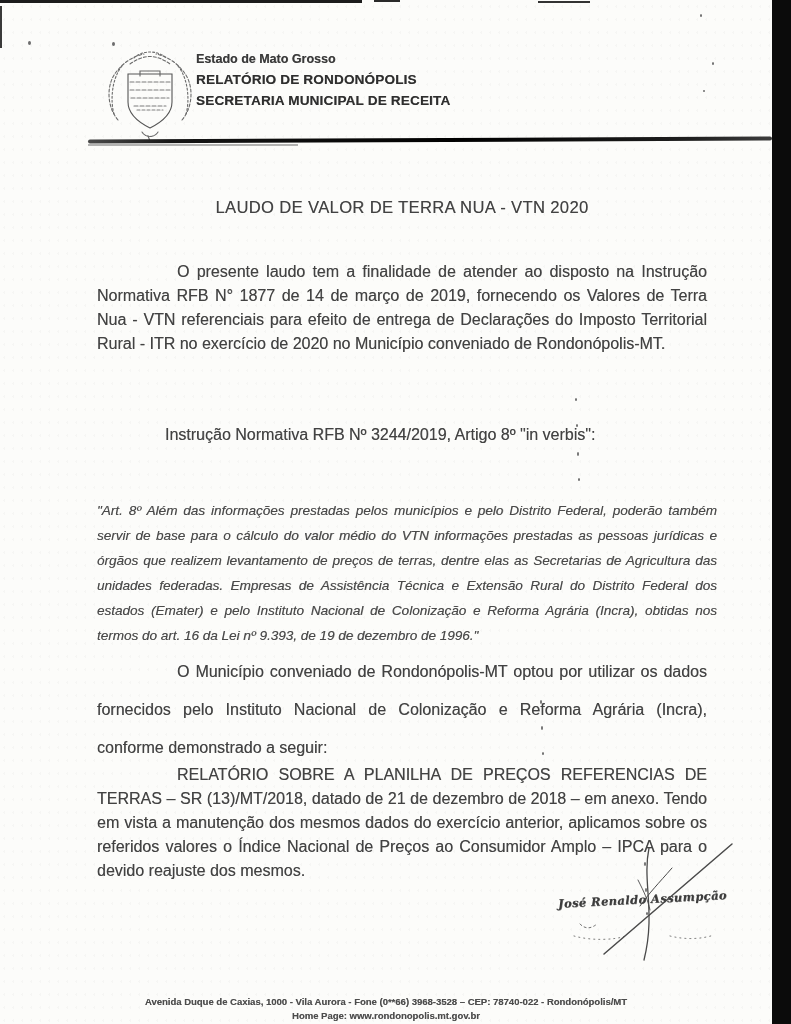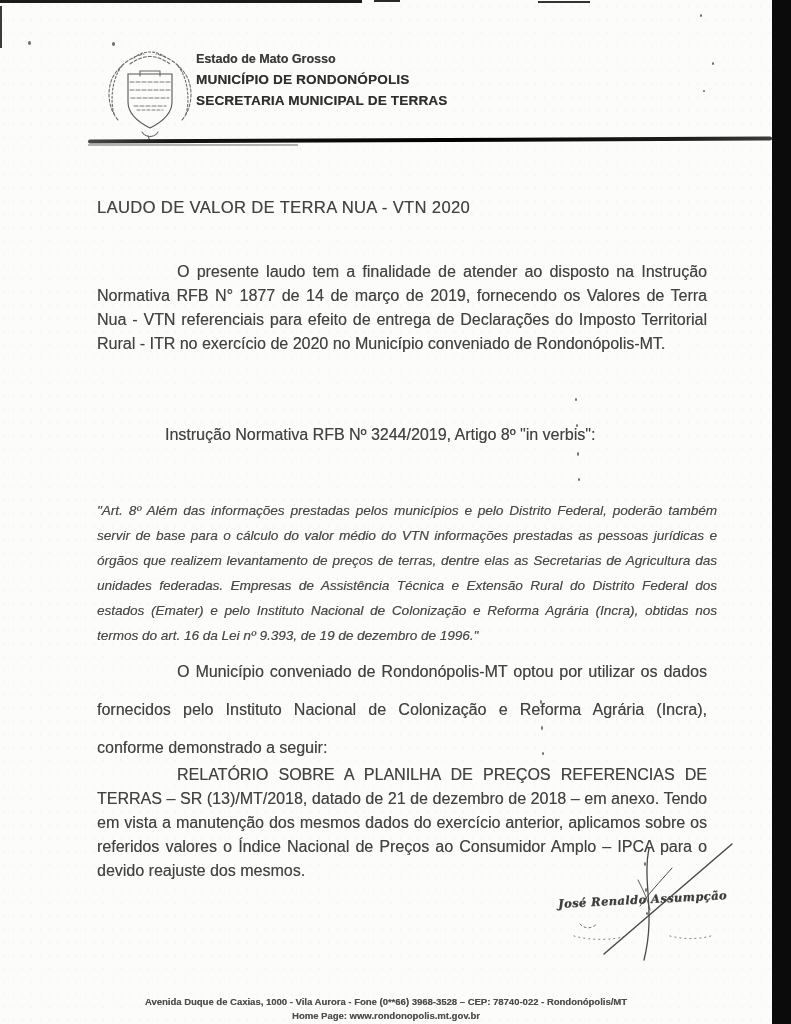--- a/index.html
+++ b/index.html
@@ -24,21 +24,21 @@
   .crest{position:absolute;left:0;top:2px;}
   .header-text{position:absolute;left:92px;top:6px;width:420px;
     text-shadow:0.3px 0.3px 0.5px rgba(40,40,40,0.5);}
   .h-state{font-size:12.5px;font-weight:bold;color:#3a3a3a;margin:0 0 6px 0;}
   .h-line{font-size:13.5px;font-weight:bold;letter-spacing:0.2px;color:#2e2e2e;margin:0 0 6px 0;}
   .rule{position:absolute;left:88px;top:138px;width:684px;height:4px;border-radius:2px;
     background:linear-gradient(90deg,#4a4a4a 0%,#161616 12%,#000 55%,#1f1f1f 88%,#3c3c3c 100%);
     transform:rotate(-0.25deg);}
   .rule-frag{position:absolute;left:88px;top:144px;width:210px;height:2px;background:rgba(40,40,40,0.35);}
   
-  .title{position:absolute;left:97px;top:198px;width:610px;
+  .title{position:absolute;left:97px;top:198px;width:610px;text-align:center;
     font-size:16.5px;letter-spacing:0.4px;color:#424242;
     text-shadow:0.3px 0.3px 0.5px rgba(50,50,50,0.5);}
   .para{position:absolute;left:97px;width:610px;text-align:justify;
     font-size:16px;line-height:24px;color:#424242;
     text-shadow:0.3px 0.3px 0.5px rgba(60,60,60,0.5);}
   .para-indent{text-indent:80px;}
   .p-intro{top:260px;}
   .p-norm{top:423px;text-align:left;text-indent:68px;}
   .p-quote{top:498px;width:620px;font-size:13.5px;font-style:italic;line-height:25px;color:#4a4a4a;}
   .p-incra{top:653px;line-height:38px;}
@@ -95,22 +95,22 @@
           <path d="M26,34 L66,34 M26,42 L66,42 M27,50 L65,50 M30,58 L62,58" stroke="#7a7a7a" stroke-dasharray="4,2"></path>
           <path d="M36,28 L36,23 L56,23 L56,28" stroke="#666"></path>
           <path d="M33,62 L59,62" stroke="#808080" stroke-dasharray="3,2"></path>
           <path d="M38,84 C42,90 50,90 54,84" stroke-dasharray="2,1"></path>
           <path d="M44,88 L46,93"></path>
         </g>
       </svg>
     </div>
     <div class="header-text">
       <p class="h-state">Estado de Mato Grosso</p>
-      <p class="h-line">MUNICÍPIO DE RONDONÓPOLIS</p>
-      <p class="h-line">SECRETARIA MUNICIPAL DE TERRAS</p>
+      <p class="h-line">RELATÓRIO DE RONDONÓPOLIS</p>
+      <p class="h-line">SECRETARIA MUNICIPAL DE RECEITA</p>
     </div>
   </div>
   <div class="rule"></div>
   <div class="rule-frag"></div>
 
   <div class="title">LAUDO DE VALOR DE TERRA NUA - VTN 2020</div>
 
   <div class="para para-indent p-intro">O presente laudo tem a finalidade de atender ao disposto na Instrução Normativa RFB N° 1877 de 14 de março de 2019, fornecendo os Valores de Terra Nua - VTN referenciais para efeito de entrega de Declarações do Imposto Territorial Rural - ITR no exercício de 2020 no Município conveniado de Rondonópolis-MT.</div>
 
   <div class="para p-norm">Instrução Normativa RFB Nº 3244/2019, Artigo 8º "in verbis":</div>

